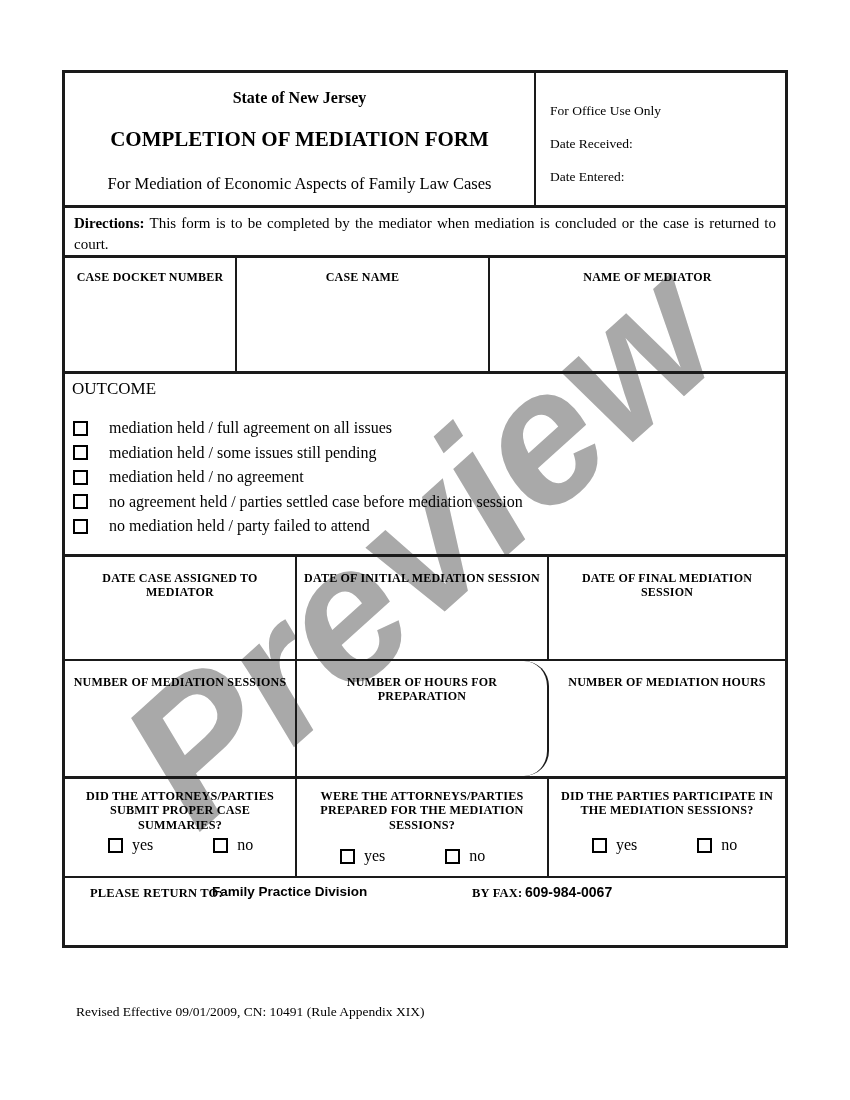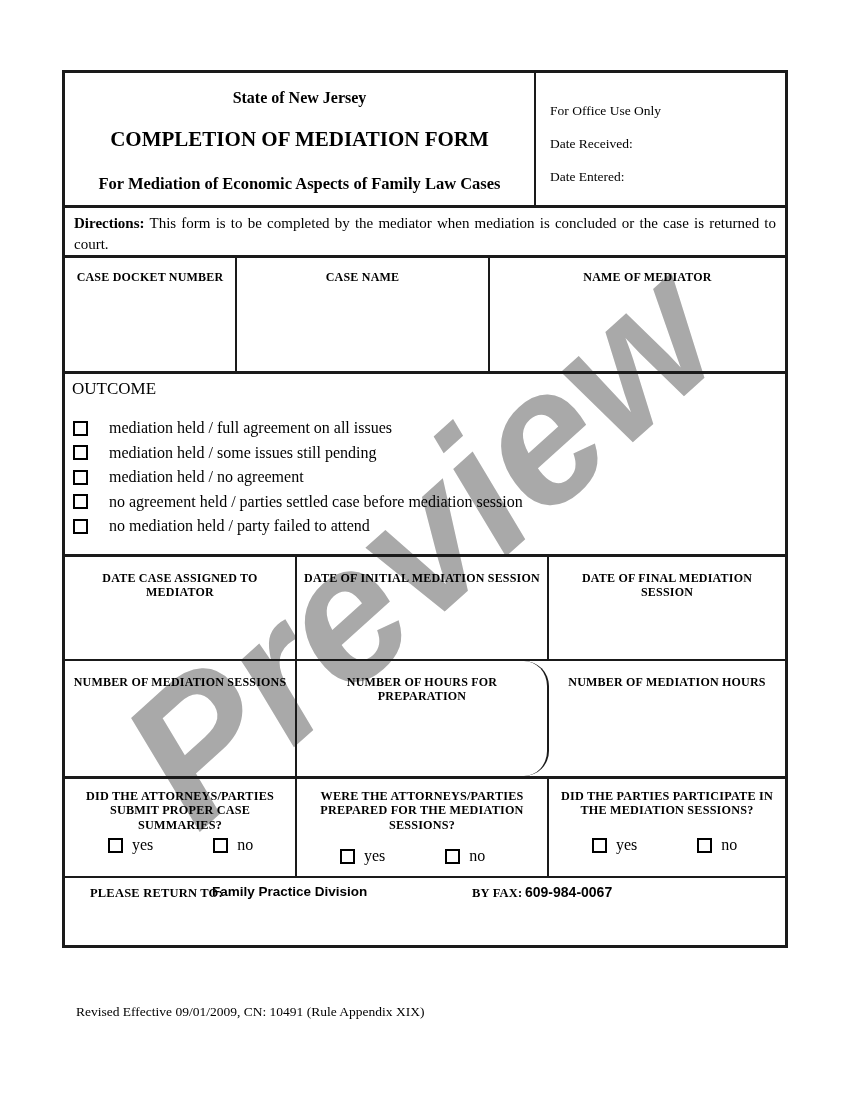--- a/index.html
+++ b/index.html
@@ -25,21 +25,21 @@
   .cols{display:flex;}
   .cell{box-sizing:border-box;height:100%;position:relative;}
   .vline{border-right:2px solid #1a1a1a;}
 
   
   .header-row{height:135px;display:flex;}
   .header-left{width:471px;box-sizing:border-box;border-right:2px solid #1a1a1a;
     text-align:center;padding-top:16px;}
   .title1{font-weight:bold;font-size:16px;}
   .title2{font-weight:bold;font-size:21px;margin-top:20px;}
-  .title3{font-weight:bold;font-size:16.5px;margin-top:22px;}
+  .title3{font-weight:normal;font-size:16.5px;margin-top:22px;}
   .header-right{flex:1;padding:30px 6px 0 14px;font-size:13.5px;}
   .office-line{margin-bottom:17px;}
 
   
   .directions-row{height:50px;padding:5px 9px 0 9px;font-size:15px;text-align:justify;line-height:1.4;}
   .directions-row .dlabel{font-weight:bold;}
 
   
   .docket-row{height:116px;}
   .col-head{font-weight:bold;font-size:12px;text-align:center;padding:13px 6px 0 6px;letter-spacing:0.2px;line-height:1.15;}

